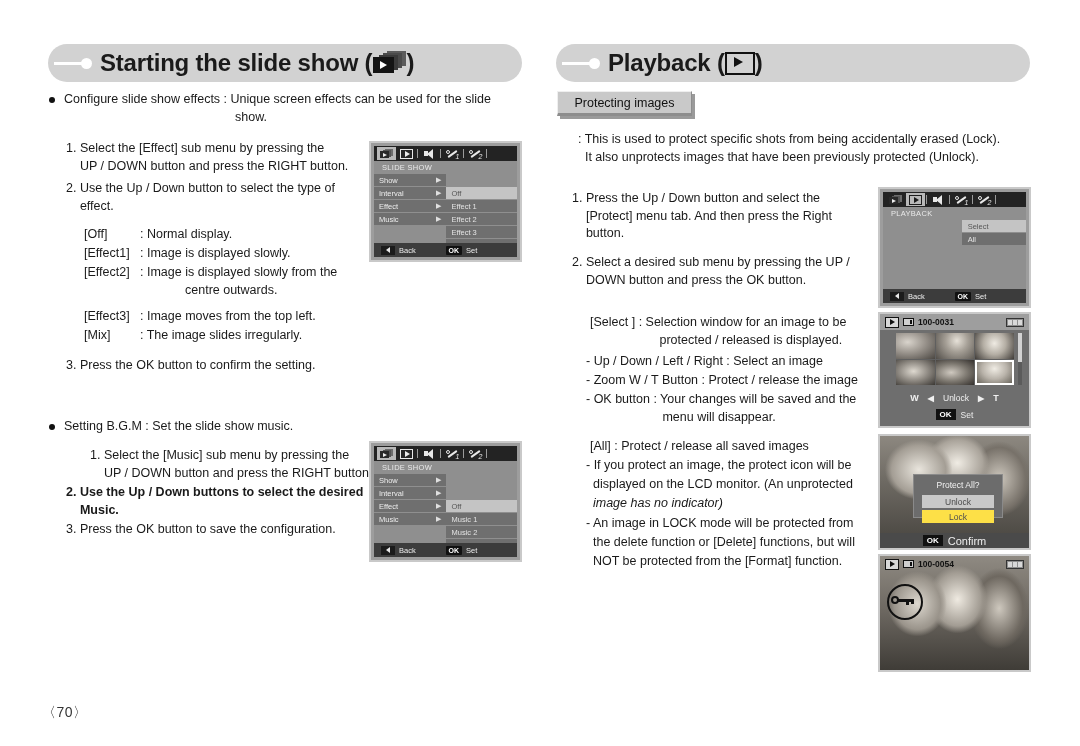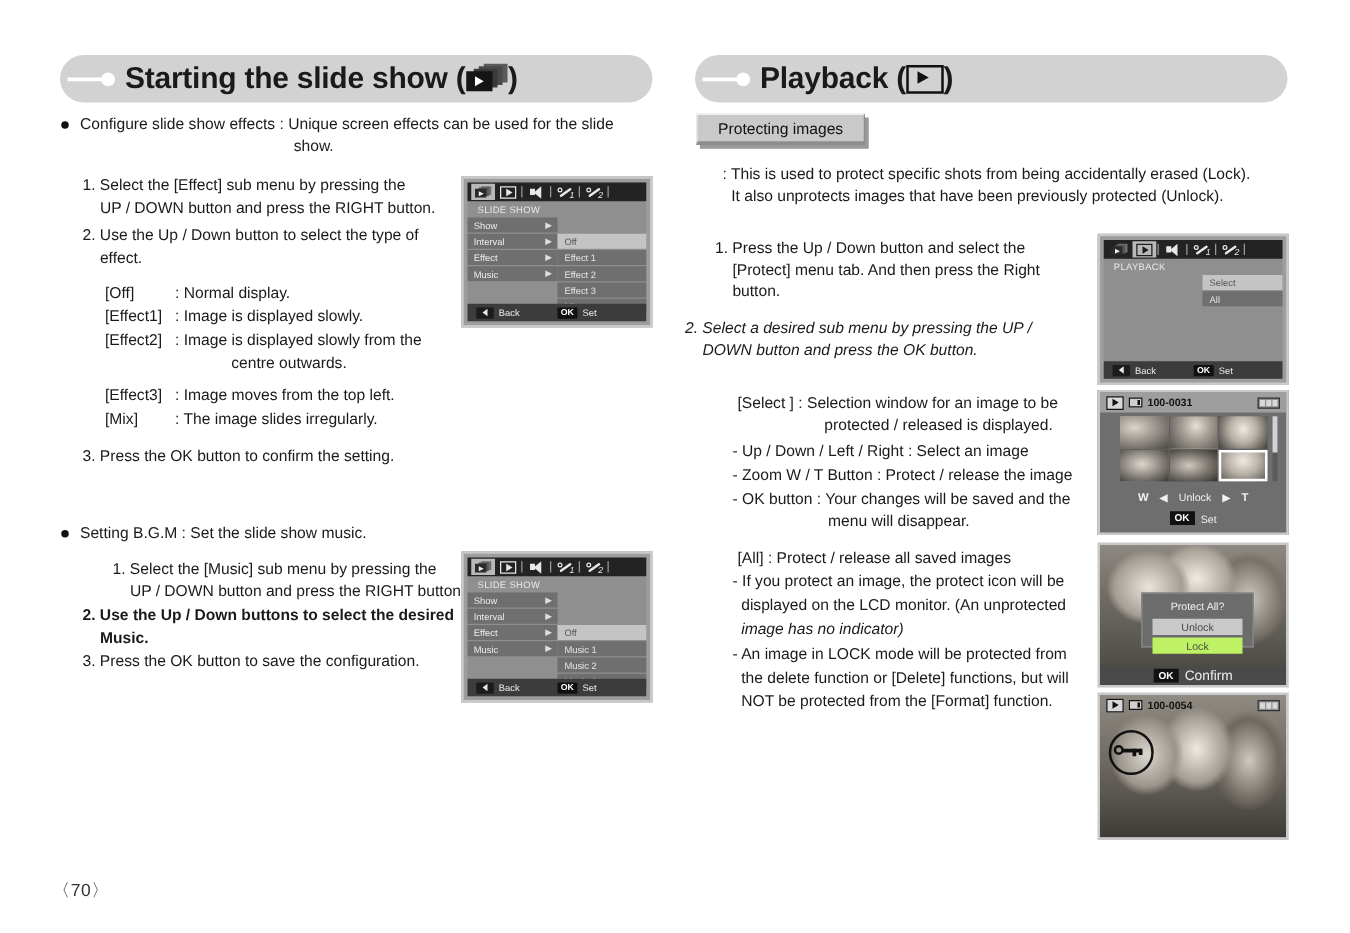--- a/index.html
+++ b/index.html
@@ -415,21 +415,21 @@
     padding: 5px 8px 7px 8px;
   }
   .dlg-title {
     color: #f2f2f2;
     font-size: 8.5px;
     text-align: center;
     margin-bottom: 5px;
   }
   .dlg-opt {
     height: 13px;
-    background: #bef264;
+    background: #fde047;
     color: #4e4e4e;
     font-size: 8.5px;
     display: flex;
     align-items: center;
     justify-content: center;
     margin-bottom: 2px;
   }
   .dlg-opt.hl { background: #c9c9c9; color: #4a4a4a; }
   .dlg-foot {
     position: absolute;
@@ -682,21 +682,21 @@
 </div>
 
 <div class="tagbox" style="left:557px; top:91px; width:135px; height:25px;">Protecting images</div>
 
 <div class="txt" style="left:578px; top:131px; width:460px;">: This is used to protect specific shots from being accidentally erased (Lock).
   It also unprotects images that have been previously protected (Unlock).</div>
 
 <div class="txt" style="left:572px; top:190px; width:290px;">1. Press the Up / Down button and select the
     [Protect] menu tab. And then press the Right
     button.</div>
-<div class="txt" style="left:548px; top:254px; width:290px;font-style:italic;">2. Select a desired sub menu by pressing the UP /
+<div class="txt" style="left:572px; top:254px; width:290px;">2. Select a desired sub menu by pressing the UP /
     DOWN button and press the OK button.</div>
 
 <div class="txt" style="left:590px; top:314px;">[Select ] : Selection window for an image to be</div>
 <div class="txt" style="left:590px; top:332px;">                    protected / released is displayed.</div>
 <div class="txt" style="left:586px; top:353px;">- Up / Down / Left / Right : Select an image</div>
 <div class="txt" style="left:586px; top:372px;">- Zoom W / T Button : Protect / release the image</div>
 <div class="txt" style="left:586px; top:391px;">- OK button : Your changes will be saved and the</div>
 <div class="txt" style="left:586px; top:409px;">                      menu will disappear.</div>
 
 <div class="txt" style="left:590px; top:438px;">[All] : Protect / release all saved images</div>

